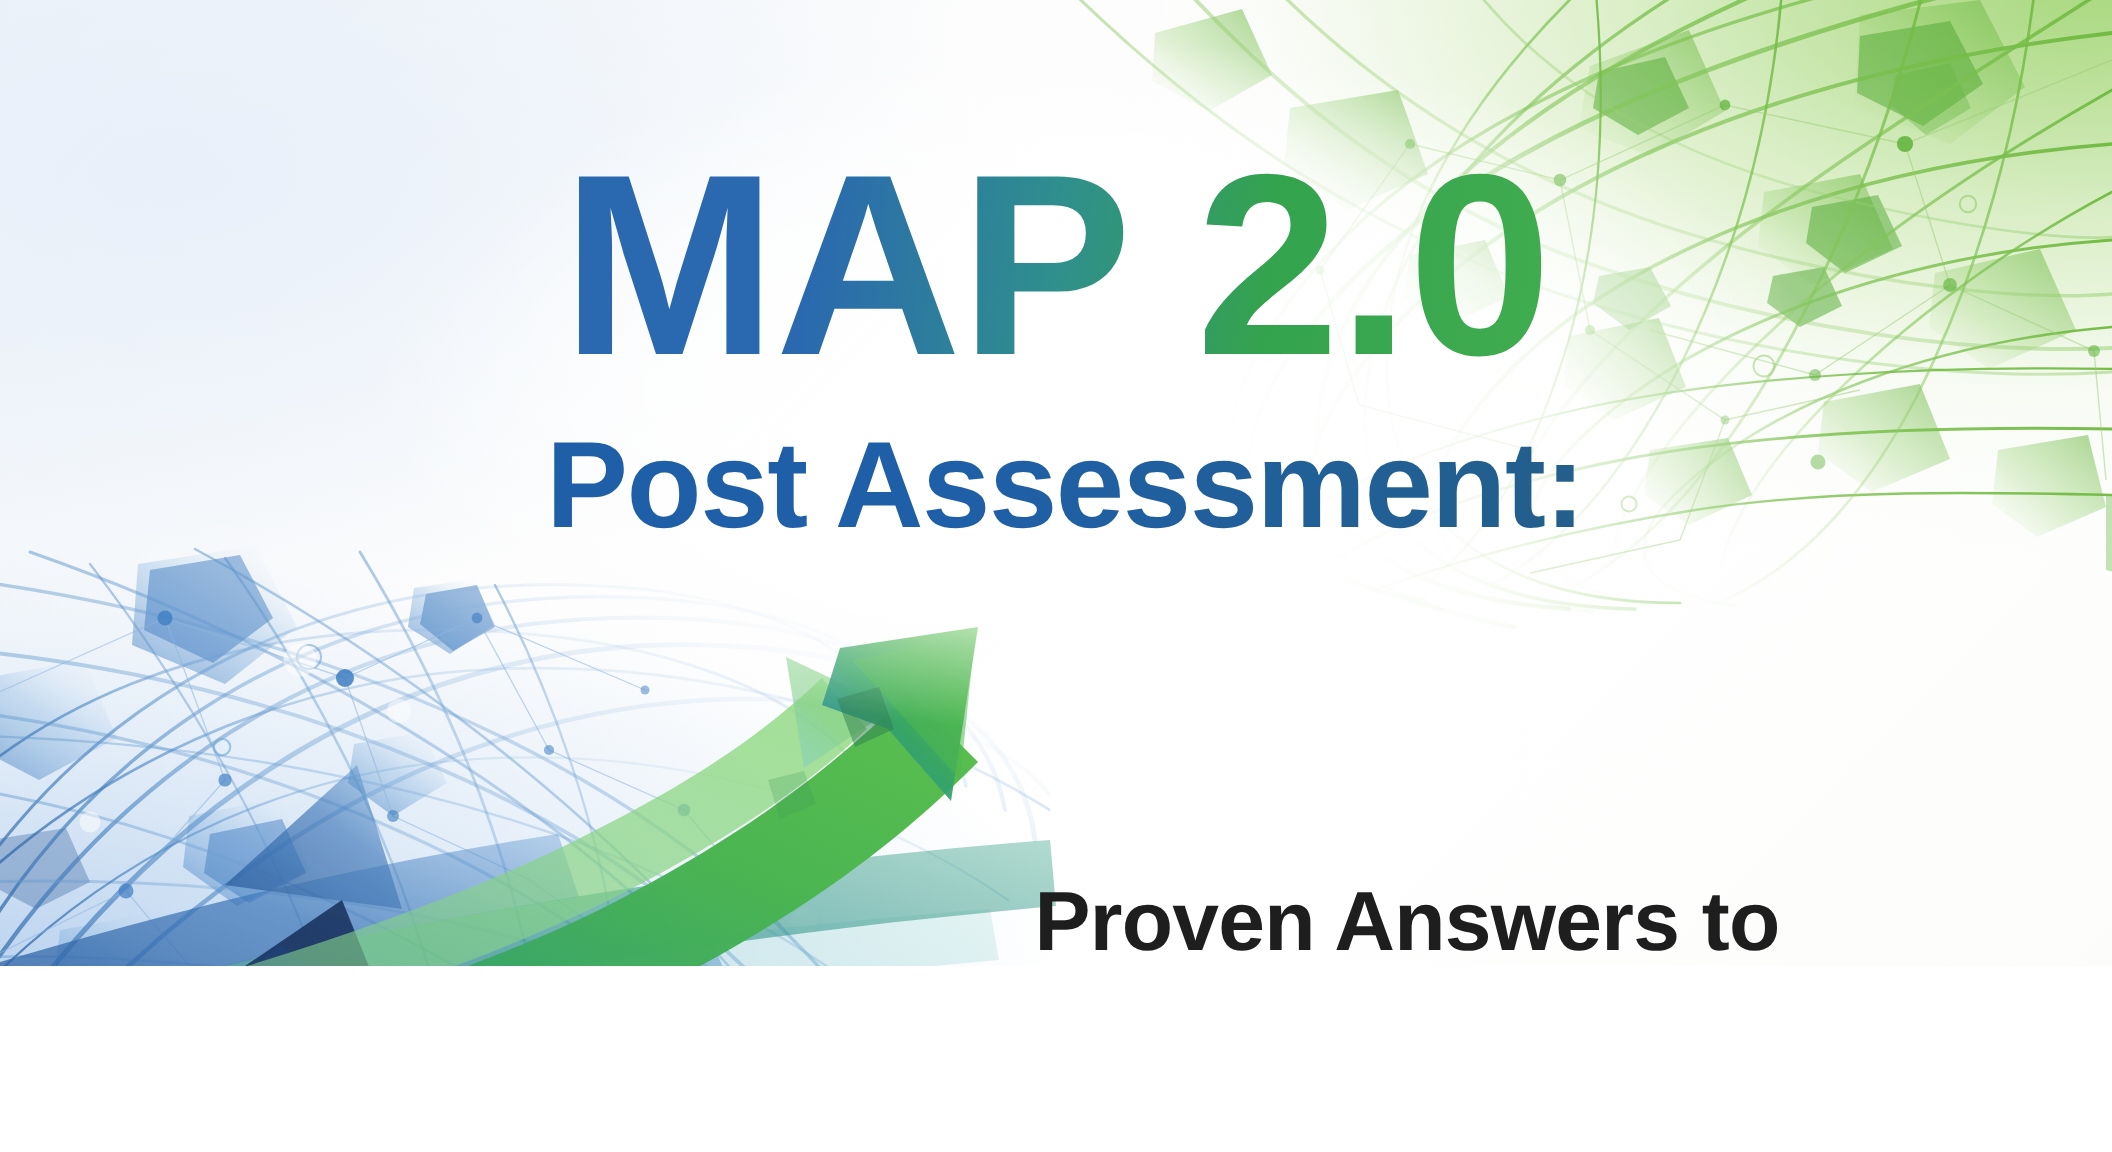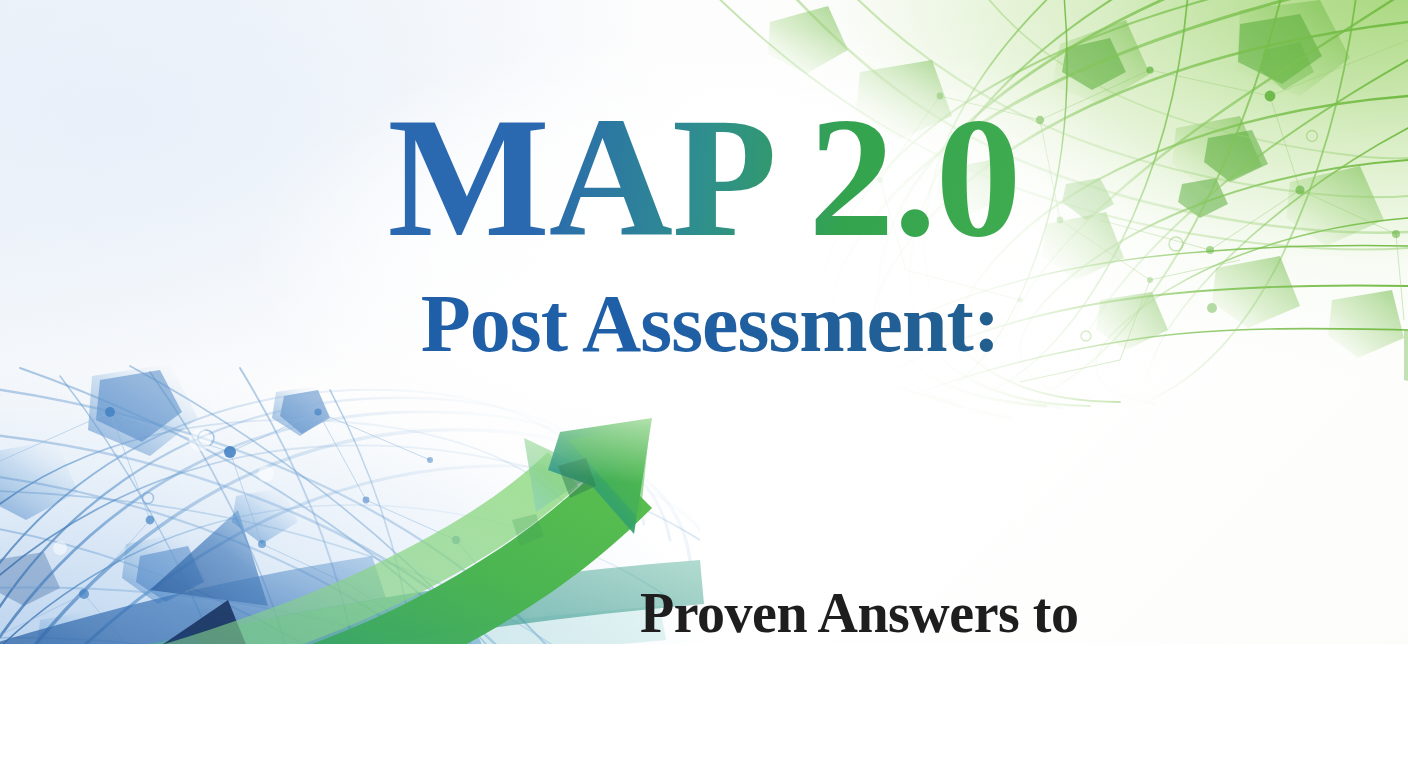--- a/index.html
+++ b/index.html
@@ -5,21 +5,21 @@
   html, body {
     margin: 0;
     padding: 0;
     background: #ffffff;
   }
   #canvas {
     position: relative;
     width: 1408px;
     height: 644px;
     overflow: hidden;
-    font-family: Liberation Serif, serif;
+    font-family: Liberation Sans, sans-serif;
     background: #ffffff;
   }
 
   
   .bg-layer {
     position: absolute;
     inset: 0;
     pointer-events: none;
   }
   #wash-base {
@@ -76,20 +76,21 @@
     background-clip: text;
     color: transparent;
     -webkit-text-fill-color: transparent;
   }
 
   #tagline-block {
     position: absolute;
     left: 640px;
     top: 584px;
     width: 596px;
+    text-align: center;
   }
   .tagline-line {
     margin: 0;
     font-size: 56px;
     line-height: 1.07;
     font-weight: 700;
     letter-spacing: -0.5px;
     color: #1e1e1e;
     white-space: nowrap;
   }

